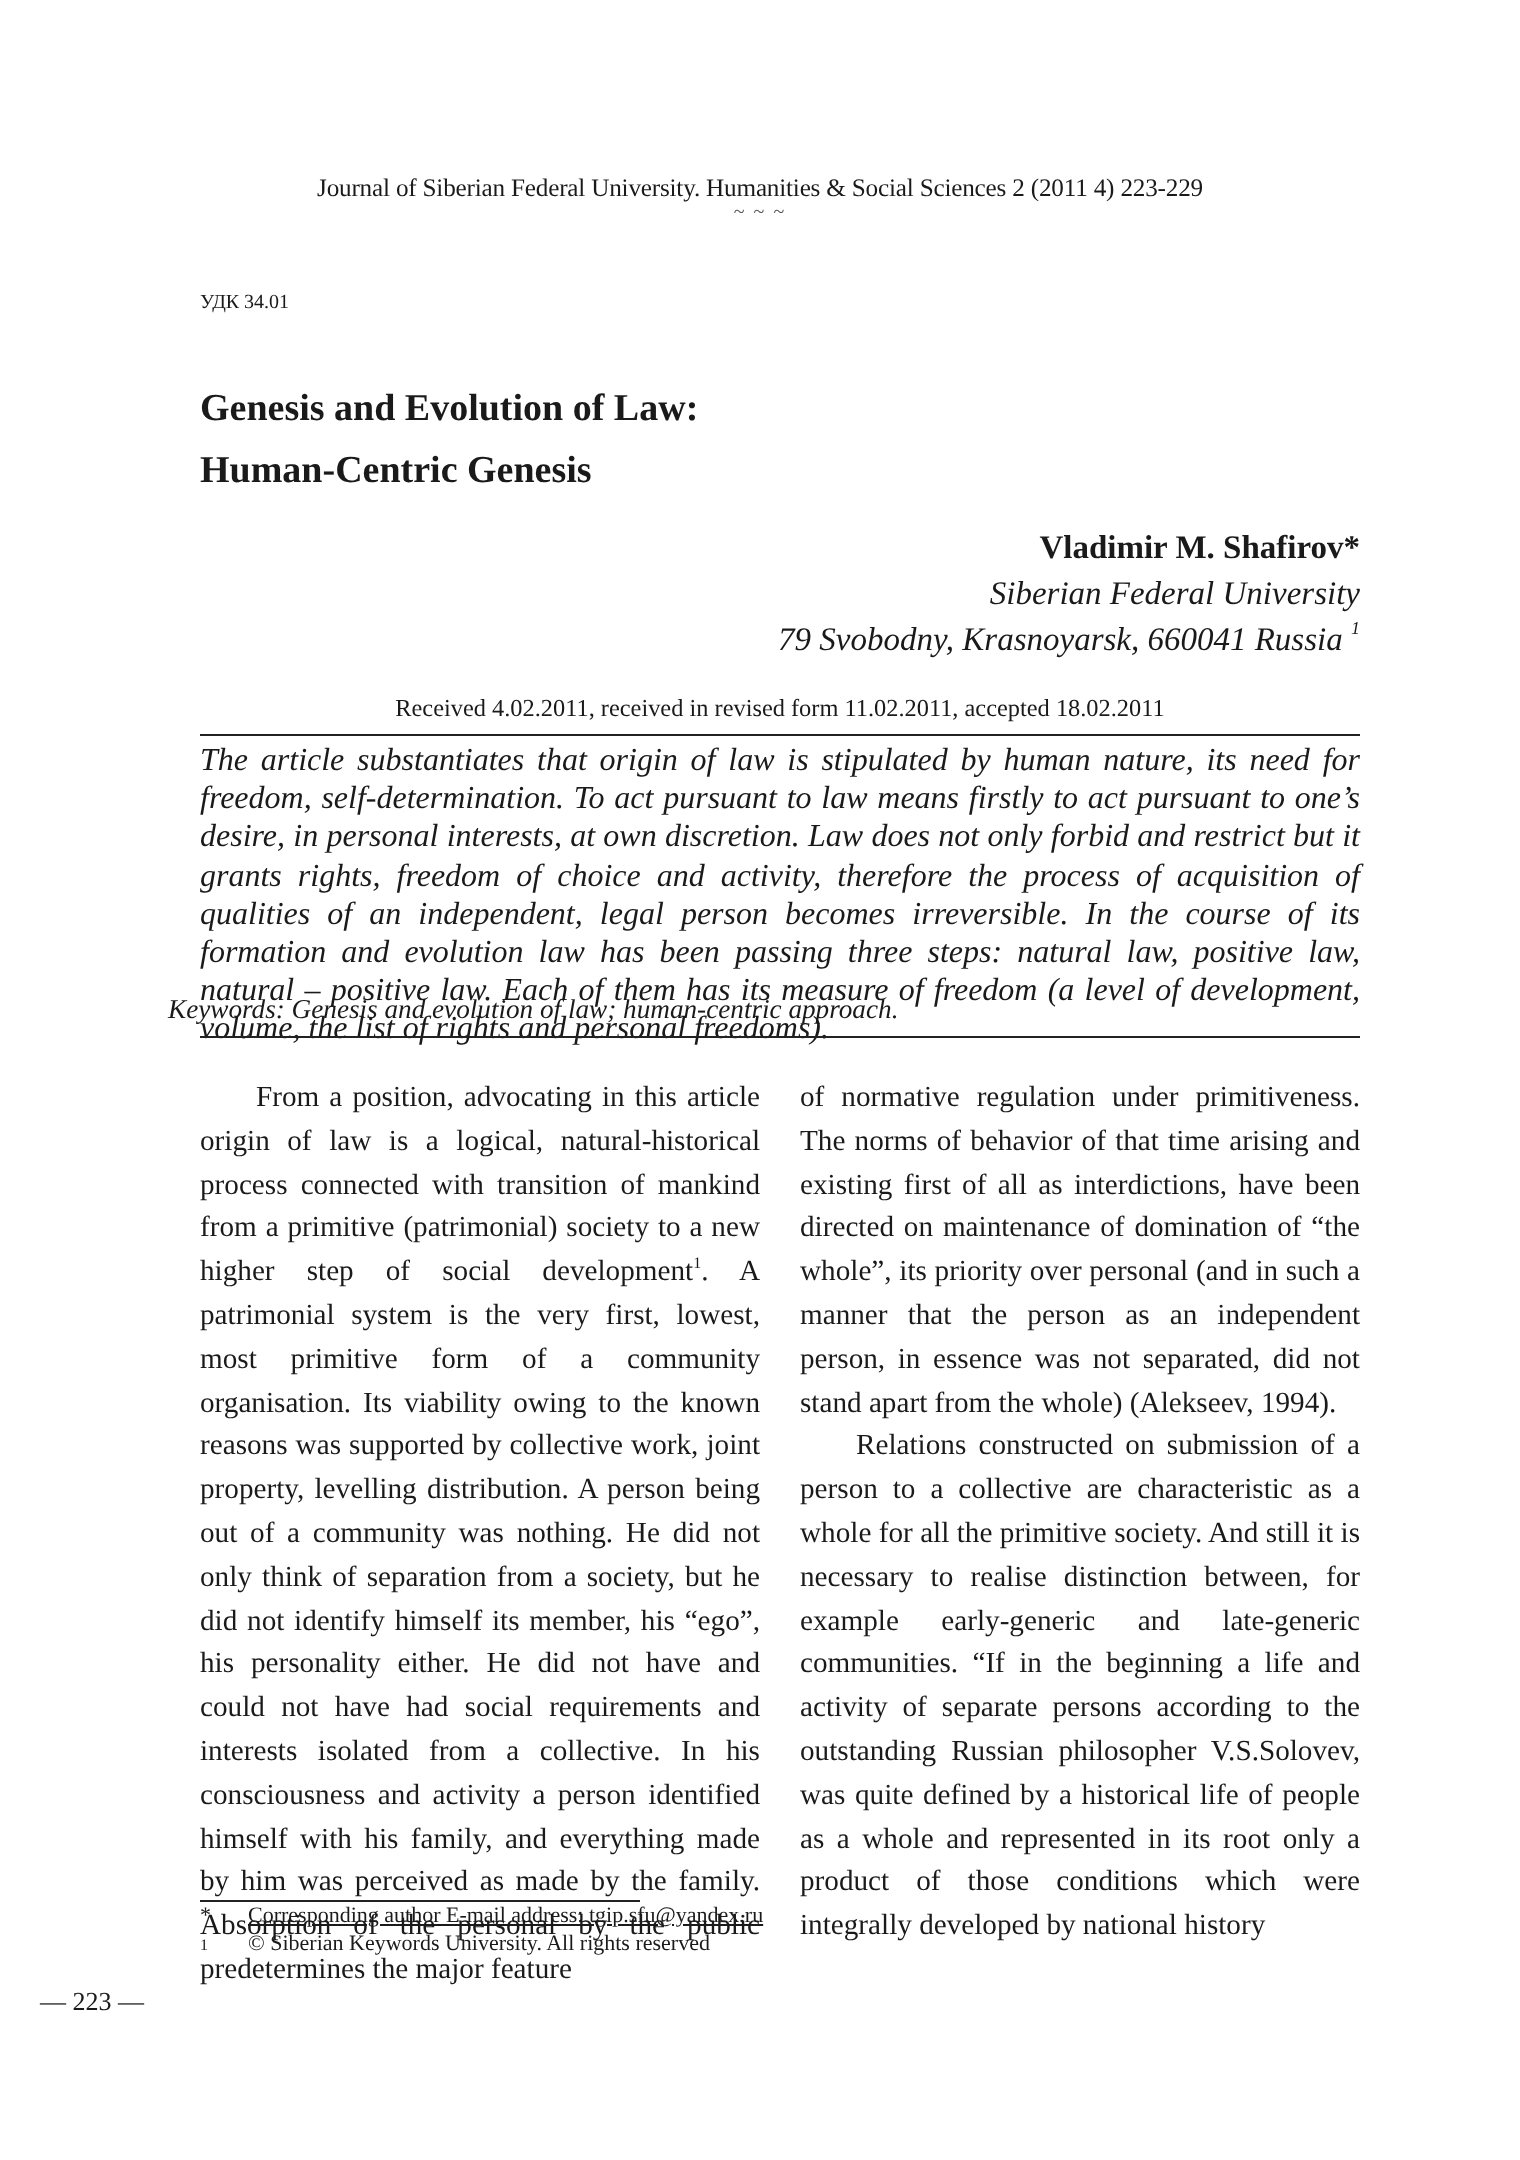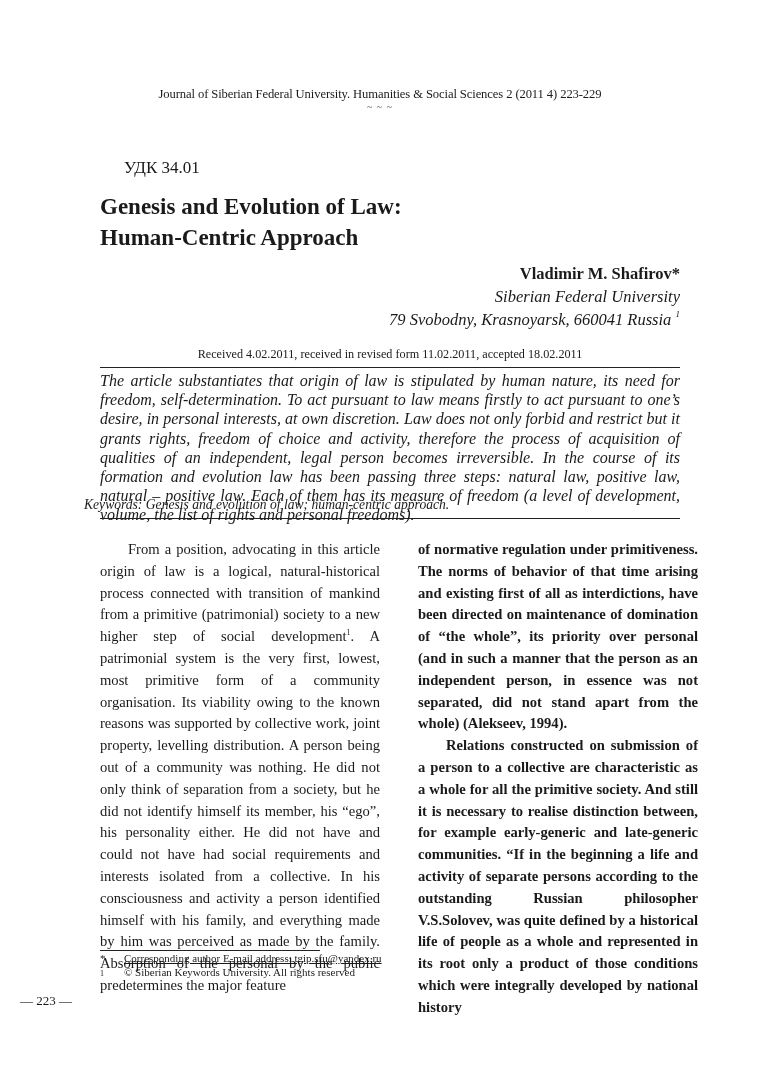--- a/index.html
+++ b/index.html
@@ -1,58 +1,58 @@
 <!DOCTYPE html>
 <html><head>
 <meta charset="utf-8">
 <style>
   html, body { margin: 0; padding: 0; background: #ffffff; }
   body { width: 760px; height: 1080px; position: relative; overflow: hidden;
          font-family: "Liberation Serif", "DejaVu Serif", serif; color: #1a1a1a; }
   .abs { position: absolute; }
   .journal { top: 87px; left: 0; width: 760px; text-align: center; font-size: 12.6px; letter-spacing: -0.1px; }
   .tilde { top: 101px; left: 0; width: 760px; text-align: center; font-size: 10px; color: #555; letter-spacing: 1px; }
-  .udk { top: 158px; left: 100px; font-size: 17px; margin-left: 24px; }
-  .title { left: 100px; font-size: 23px; font-weight: bold; }
+  .udk { top: 146px; left: 100px; font-size: 10px; }
+  .title { left: 100px; font-size: 19px; font-weight: bold; }
   .t1 { top: 194px; }
   .t2 { top: 225px; }
   .author { right: 80px; top: 264px; font-size: 16.5px; font-weight: bold; text-align: right; }
   .affil { right: 80px; font-size: 16.5px; font-style: italic; text-align: left; }
   .a1 { top: 287px; }
   .a2 { top: 310px; }
   .sup { font-size: 9px; vertical-align: top; position: relative; top: -1px; }
   .received { top: 347px; left: 0; width: 780px; text-align: center; font-size: 12.2px; }
   .rule { left: 100px; width: 580px; height: 0; border-top: 1.3px solid #222; }
   .r1 { top: 367px; }
   .r2 { top: 518px; }
   .abstract { top: 371px; left: 100px; width: 580px; font-size: 16px; font-style: italic; line-height: 19.2px; text-align: justify; }
   .keywords { top: 497px; left: 84px; width: 580px; font-size: 13.6px; font-style: italic; }
   .col { top: 539px; width: 280px; font-size: 14.6px; line-height: 21.8px; text-align: justify; }
   .col p { margin: 0; }
   .col1 { left: 100px; }
-  .col2 { left: 418px; font-weight: bold; }
+  .col2 { left: 400px; }
   .indent { text-indent: 28px; }
   .fnrule { top: 950px; left: 100px; width: 220px; border-top: 1px solid #222; }
   .fn { left: 100px; font-size: 11px; }
   .fn .mark { display: inline-block; width: 24px; }
   .fn1 { top: 952px; text-decoration: underline; }
   .fn2 { top: 966px; }
   .pageno { top: 993px; left: 0; width: 760px; font-size: 13px; padding-left: 20px; box-sizing: border-box; }
   .fsup { font-size: 8px; vertical-align: super; line-height: 0; }
 </style>
 </head>
 <body>
 
 <div class="abs journal">Journal of  Siberian Federal University.  Humanities &amp; Social Sciences 2 (2011 4) 223-229</div>
 <div class="abs tilde">~ ~ ~</div>
 
 <div class="abs udk">УДК 34.01</div>
 
 <div class="abs title t1">Genesis and Evolution of Law:</div>
-<div class="abs title t2">Human-Centric Approach</div>
+<div class="abs title t2">Human-Centric Genesis</div>
 
 <div class="abs author">Vladimir M. Shafirov*</div>
 <div class="abs affil a1">Siberian Federal University</div>
 <div class="abs affil a2"><span>79 Svobodny, Krasnoyarsk, 660041 Russia</span> <span class="sup">1</span></div>
 
 <div class="abs received">Received 4.02.2011, received in revised form 11.02.2011, accepted 18.02.2011</div>
 
 <div class="abs rule r1"></div>
 <div class="abs abstract">The article substantiates that origin of law is stipulated by human nature, its need for freedom, self-determination. To act pursuant to law means firstly to act pursuant to one’s desire, in personal interests, at own discretion. Law does not only forbid and restrict but it grants rights, freedom of choice and activity, therefore the process of acquisition of qualities of an independent, legal person becomes irreversible. In the course of its formation and evolution law has been passing three steps: natural law, positive law, natural – positive law. Each of them has its measure of freedom (a level of development, volume, the list of rights and personal freedoms).</div>
 <div class="abs keywords">Keywords: Genesis and evolution of law; human-centric approach.</div>

